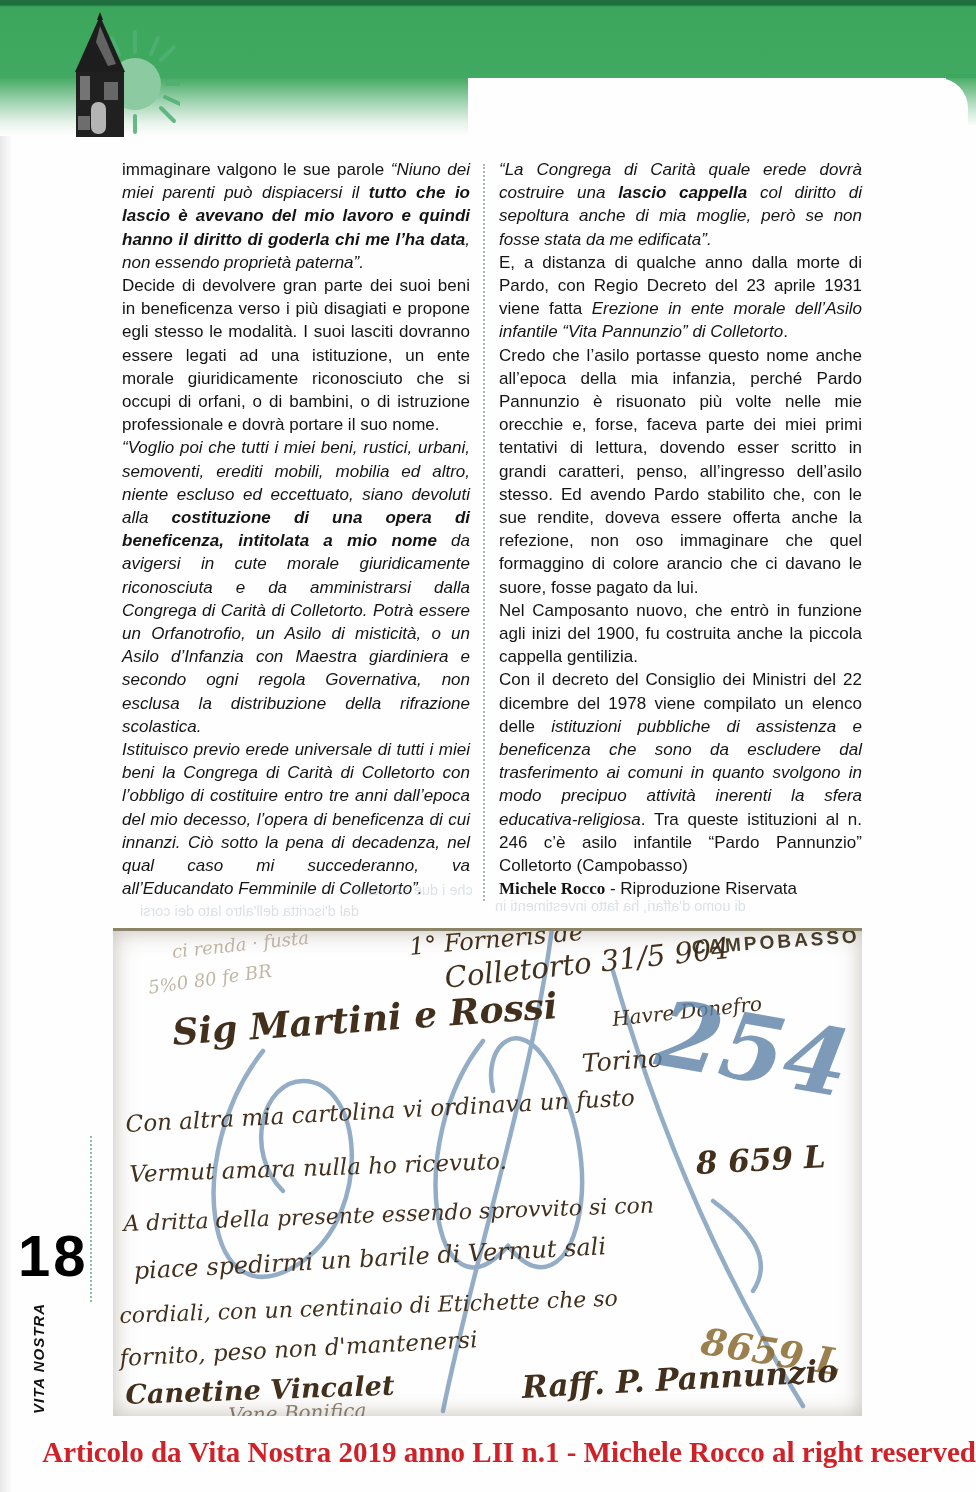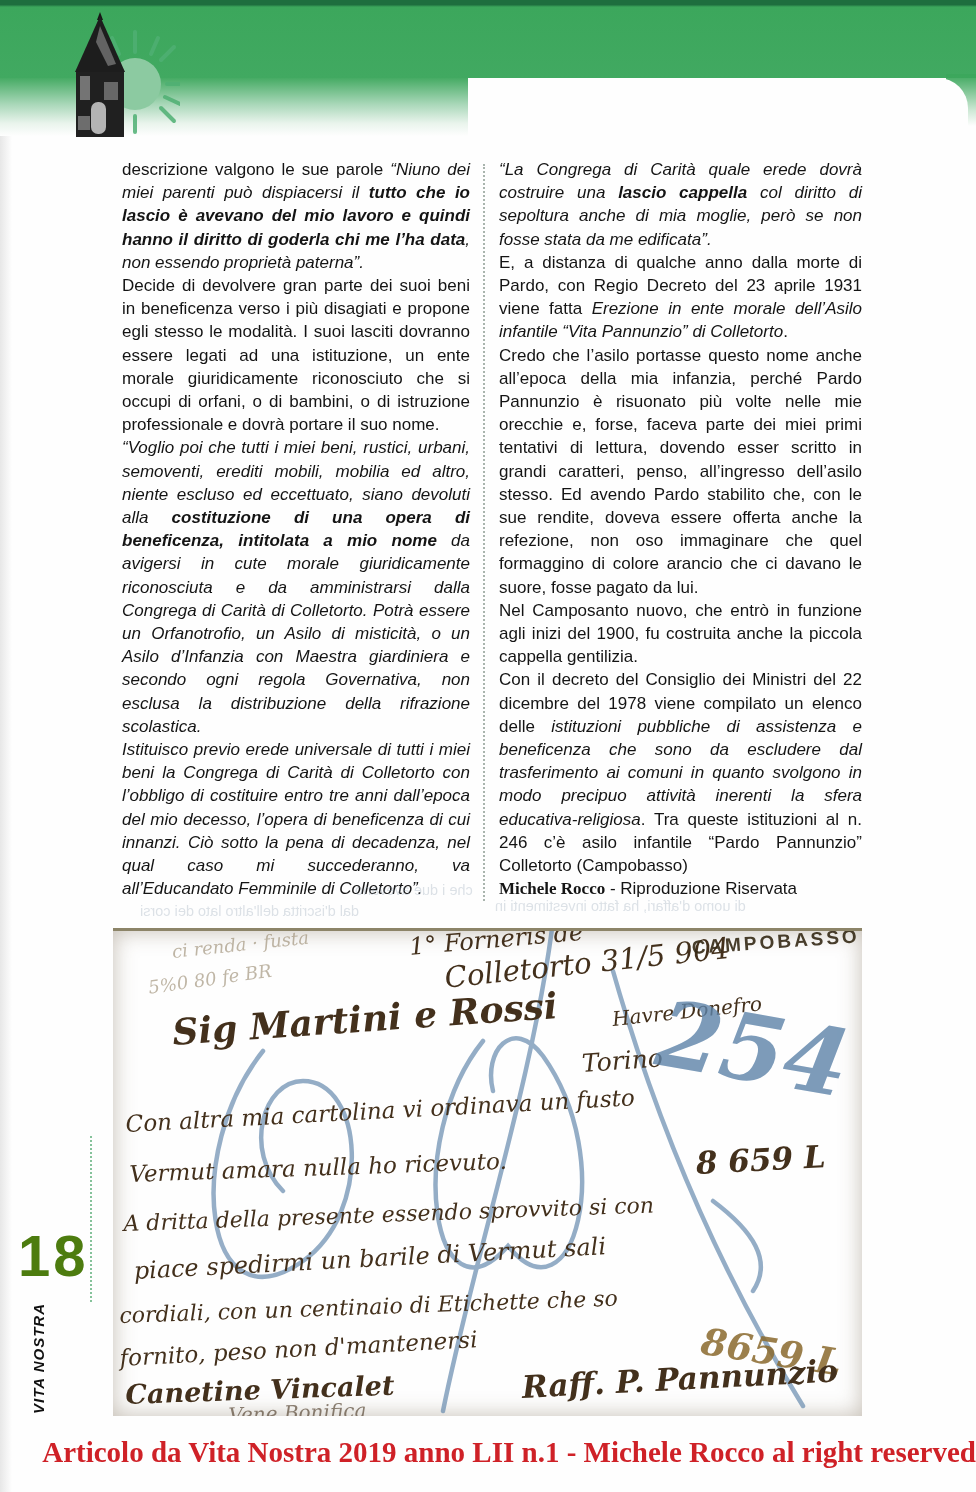--- a/index.html
+++ b/index.html
@@ -11,21 +11,21 @@
   .header-fade{position:absolute;left:0;top:78px;width:468px;height:58px;
                background:linear-gradient(#46ab64 0%,#a8d7b8 45%,#e9f4ec 78%,#fefefe 100%);}
   .corner-green{position:absolute;right:0;top:74px;width:30px;height:52px;
                 background:linear-gradient(#3ca75c 0%,rgba(60,167,92,.25) 70%,rgba(60,167,92,0) 100%);}
   .corner-white{position:absolute;right:8px;top:78px;width:70px;height:70px;background:#fefefe;
                 border-top-right-radius:30px;}
   .edge-shade{position:absolute;left:0;top:136px;width:12px;height:1356px;
               background:linear-gradient(to right,#e7e7e7,#fefefe);}
   
   .page-number{position:absolute;left:18px;top:1222px;font-size:58px;font-weight:bold;
-               color:#4d7c0f;letter-spacing:3px;}
+               color:#000000;letter-spacing:3px;}
   .green-dotted{position:absolute;left:90px;top:1136px;height:166px;width:0;
                 border-left:2px dotted #85c29a;}
   .magazine-name{position:absolute;left:30px;top:1302px;height:112px;
                  writing-mode:vertical-rl;transform:rotate(180deg);
                  font-size:15px;font-weight:bold;font-style:italic;color:#111;letter-spacing:1px;}
   
   .columns{position:absolute;left:122px;top:158px;width:740px;display:flex;}
   .col{width:348px;font-size:17px;line-height:23.2px;color:#141414;text-align:justify;}
   .col-divider{border-left:2px dotted #a9b4ad;margin:6px 14px 0 13px;}
   .col-right{flex:1;}
@@ -95,21 +95,21 @@
   </svg>
 
   <div class="edge-shade"></div>
 
   <div class="page-number">18</div>
   <div class="green-dotted"></div>
   <div class="magazine-name">VITA NOSTRA</div>
 
   <div class="columns">
     <div class="col" id="col-left">
-        <p class="para"><span>descrizione valgono le sue parole </span><span class="i">“Niuno dei miei parenti può dispiacersi il </span><span class="bi">tutto che io lascio è avevano del mio lavoro e quindi hanno il diritto di goderla chi me l’ha data</span><span class="i">, non essendo proprietà paterna”.</span></p>
+        <p class="para"><span>immaginare valgono le sue parole </span><span class="i">“Niuno dei miei parenti può dispiacersi il </span><span class="bi">tutto che io lascio è avevano del mio lavoro e quindi hanno il diritto di goderla chi me l’ha data</span><span class="i">, non essendo proprietà paterna”.</span></p>
         <p class="para"><span>Decide di devolvere gran parte dei suoi beni in beneficenza verso i più disagiati e propone egli stesso le modalità.  I suoi lasciti dovranno essere legati ad una istituzione, un ente morale giuridicamente riconosciuto che si occupi di orfani, o di bambini, o di istruzione professionale e  dovrà portare il suo nome.</span></p>
         <p class="para"><span class="i">“Voglio poi che tutti i miei beni, rustici, urbani, semoventi, erediti mobili, mobilia ed altro, niente escluso ed eccettuato, siano devoluti alla </span><span class="bi">costituzione di una opera di beneficenza, intitolata a mio nome</span><span class="i"> da avigersi in cute morale giuridicamente riconosciuta e da amministrarsi dalla Congrega di Carità di Colletorto. Potrà essere un Orfanotrofio, un Asilo di misticità, o  un Asilo d’Infanzia con Maestra giardiniera e secondo ogni regola Governativa, non esclusa la distribuzione della rifrazione scolastica.</span></p>
         <p class="para"><span class="i">Istituisco previo erede universale di tutti i miei beni la Congrega di Carità di Colletorto con l’obbligo di costituire entro tre anni dall’epoca del mio decesso, l’opera di beneficenza di cui innanzi. Ciò sotto la pena di decadenza, nel qual caso mi succederanno, va all’Educandato Femminile di Colletorto”.</span></p>
       </div>
     <div class="col-divider"></div>
     <div class="col col-right" id="col-right">
         <p class="para"><span class="i">“La Congrega di Carità quale erede dovrà costruire una </span><span class="bi">lascio cappella</span><span class="i"> col diritto di sepoltura anche di mia moglie, però se non fosse stata da me edificata”.</span></p>
         <p class="para"><span>E, a distanza di qualche anno dalla morte di Pardo, con Regio Decreto  del 23 aprile 1931 viene fatta </span><span class="i">Erezione in ente morale  dell’Asilo infantile “Vita Pannunzio” di Colletorto</span><span>.</span></p>
         <p class="para"><span>Credo che l’asilo portasse questo nome anche all’epoca della mia infanzia, perché Pardo Pannunzio è risuonato più volte nelle mie orecchie e, forse, faceva parte dei miei primi tentativi di lettura, dovendo esser scritto in grandi caratteri, penso, all’ingresso dell’asilo stesso. Ed avendo Pardo stabilito che, con le sue rendite, doveva essere offerta anche la refezione, non oso immaginare che quel formaggino di colore arancio che ci davano le suore, fosse pagato da lui.</span></p>
         <p class="para"><span>Nel Camposanto nuovo, che entrò in funzione agli inizi del 1900, fu costruita anche la piccola cappella gentilizia.</span></p>

